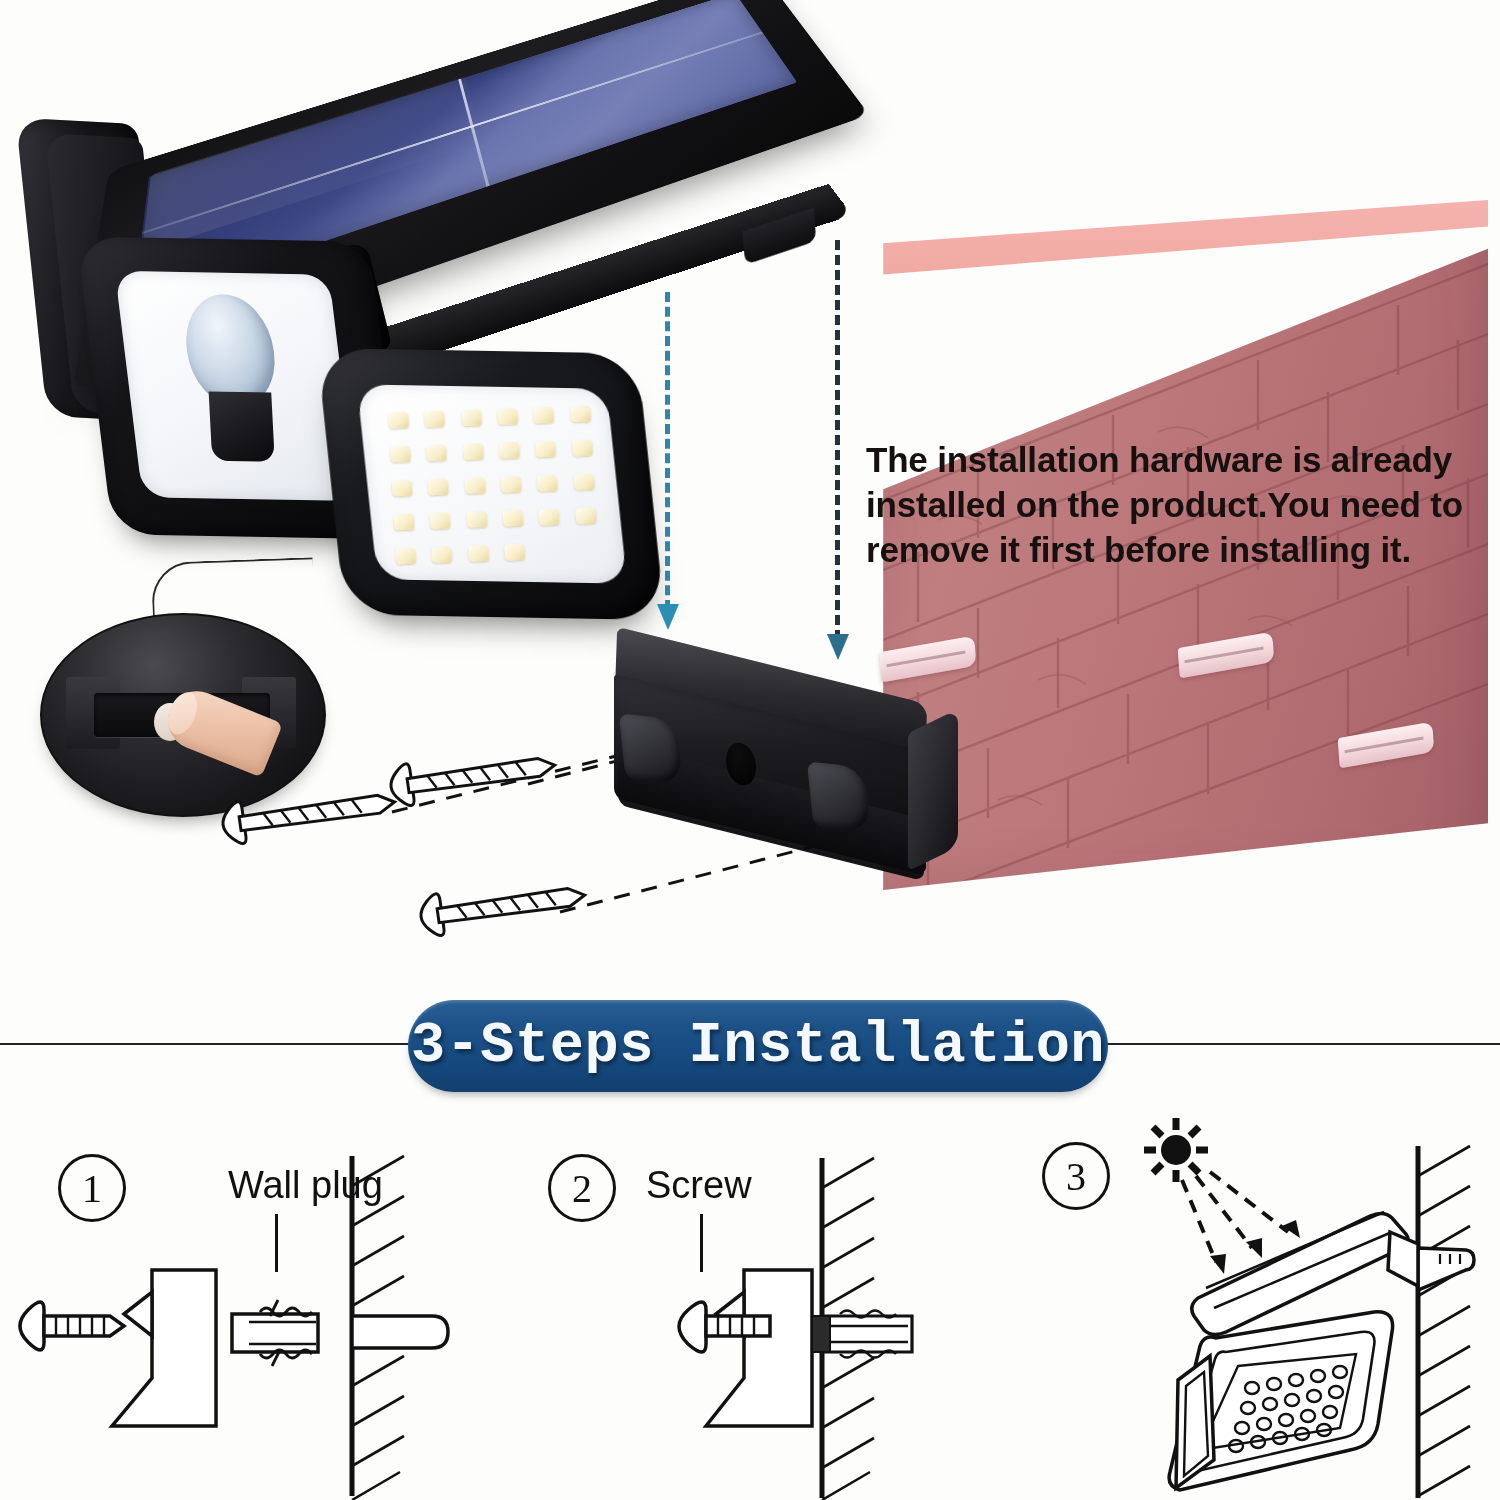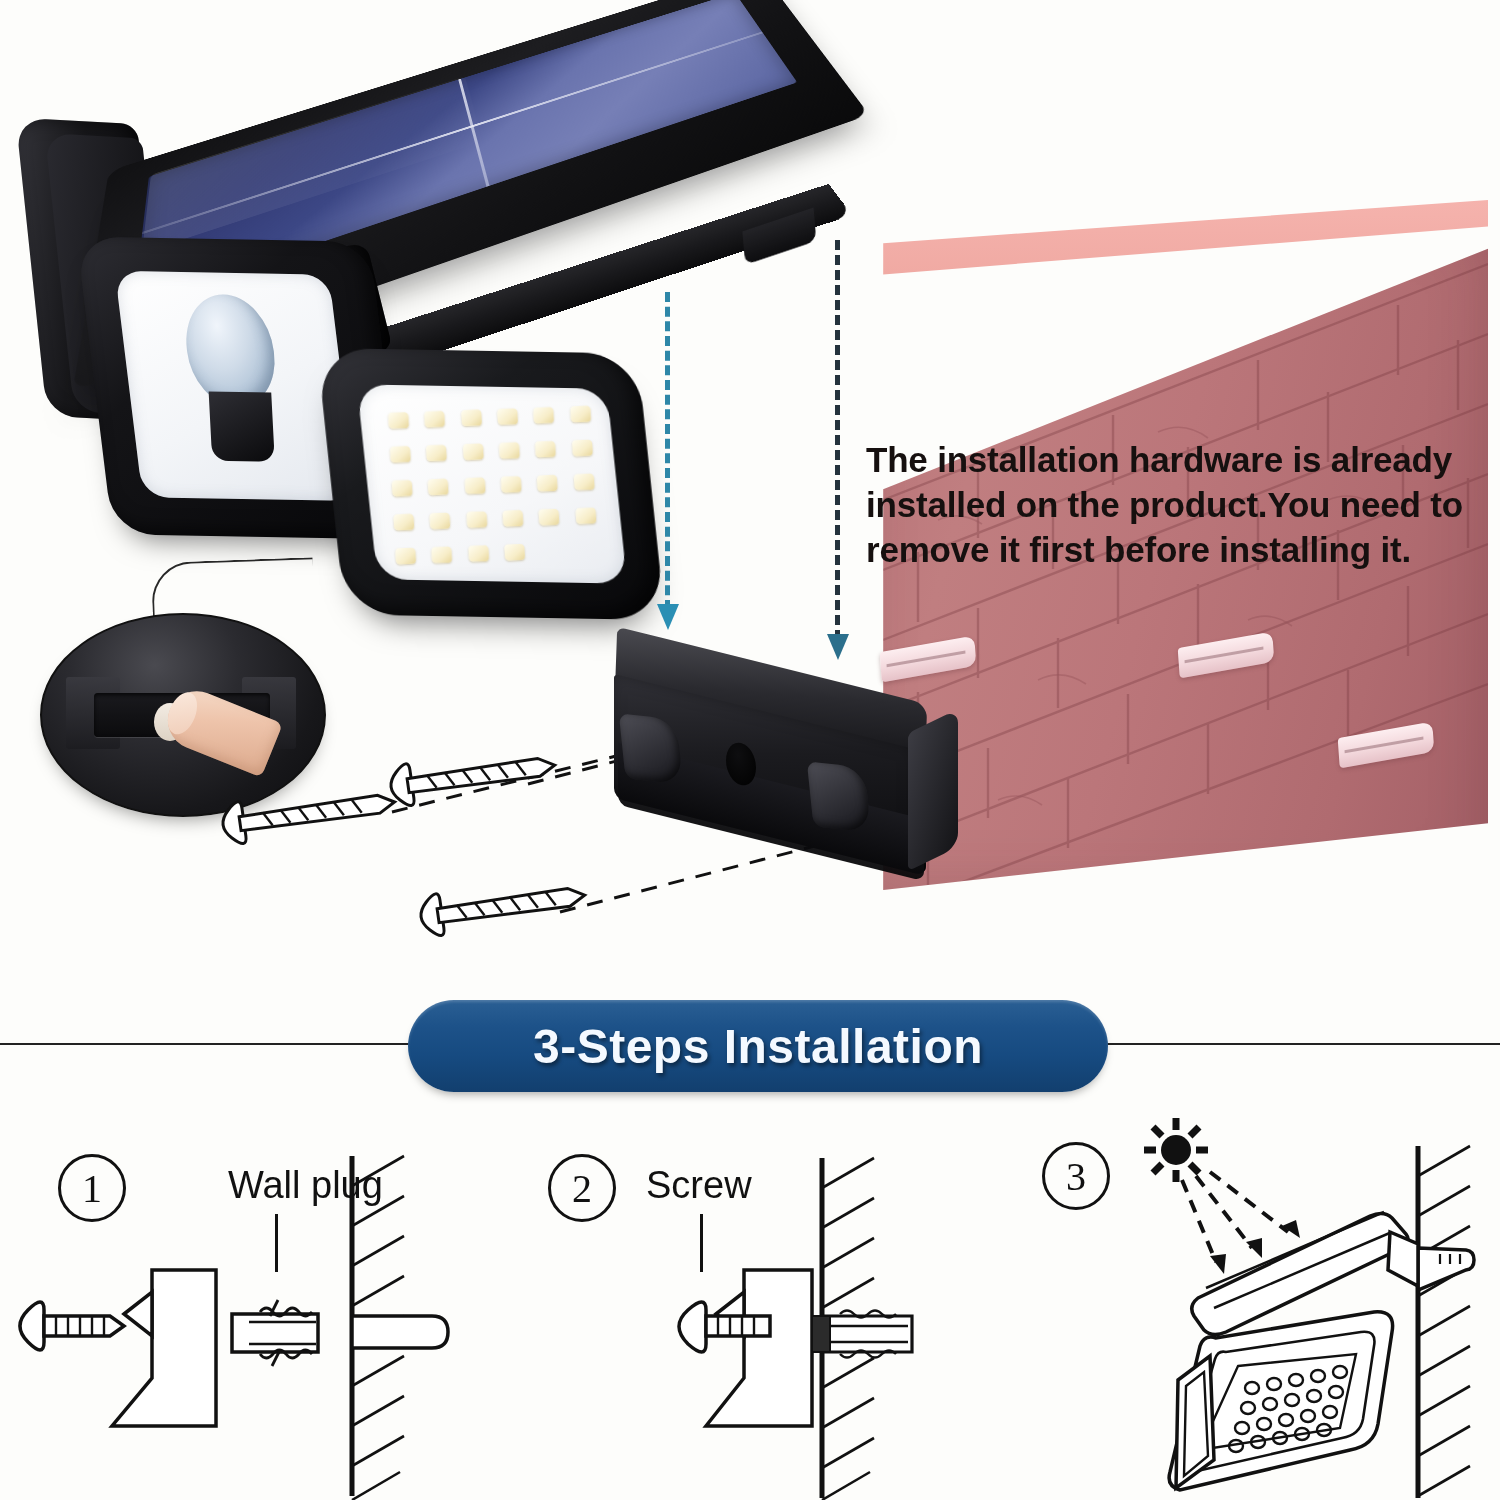--- a/index.html
+++ b/index.html
@@ -188,22 +188,22 @@
     letter-spacing:-.2px;}
 
   
   .divider{position:absolute;left:0;top:1043px;width:1500px;height:0;
     border-top:2px solid #222;}
   .banner{position:absolute;left:408px;top:1000px;width:700px;height:92px;
     border-radius:48px;
     background:linear-gradient(180deg,#2a5f94 0%,#1d5289 28%,#164a80 62%,#123f6e 100%);
     box-shadow:0 6px 10px -4px rgba(0,0,0,.35), inset 0 2px 3px rgba(255,255,255,.18);
     display:flex;align-items:center;justify-content:center;}
-  .banner-text{font-size:48px;font-weight:bold;color:#f4f9ff;letter-spacing:.5px;
-    text-shadow:2px 3px 4px rgba(0,0,0,.45);}
+  .banner-text{font-size:57px;font-weight:bold;color:#f4f9ff;letter-spacing:.5px;
+    text-shadow:2px 3px 4px rgba(0,0,0,.45);font-family:Liberation Mono, monospace;}
 
   
   .steps{position:absolute;left:0;top:1120px;width:1500px;height:380px;}
   .step{position:absolute;top:0;width:500px;height:380px;}
   .step1{left:0;}
   .step2{left:500px;}
   .step3{left:1000px;}
   .step-num{position:absolute;width:62px;height:62px;border:3px solid #111;border-radius:50%;
     display:flex;align-items:center;justify-content:center;
     font-size:40px;color:#111;font-family:"Liberation Serif", serif;}

